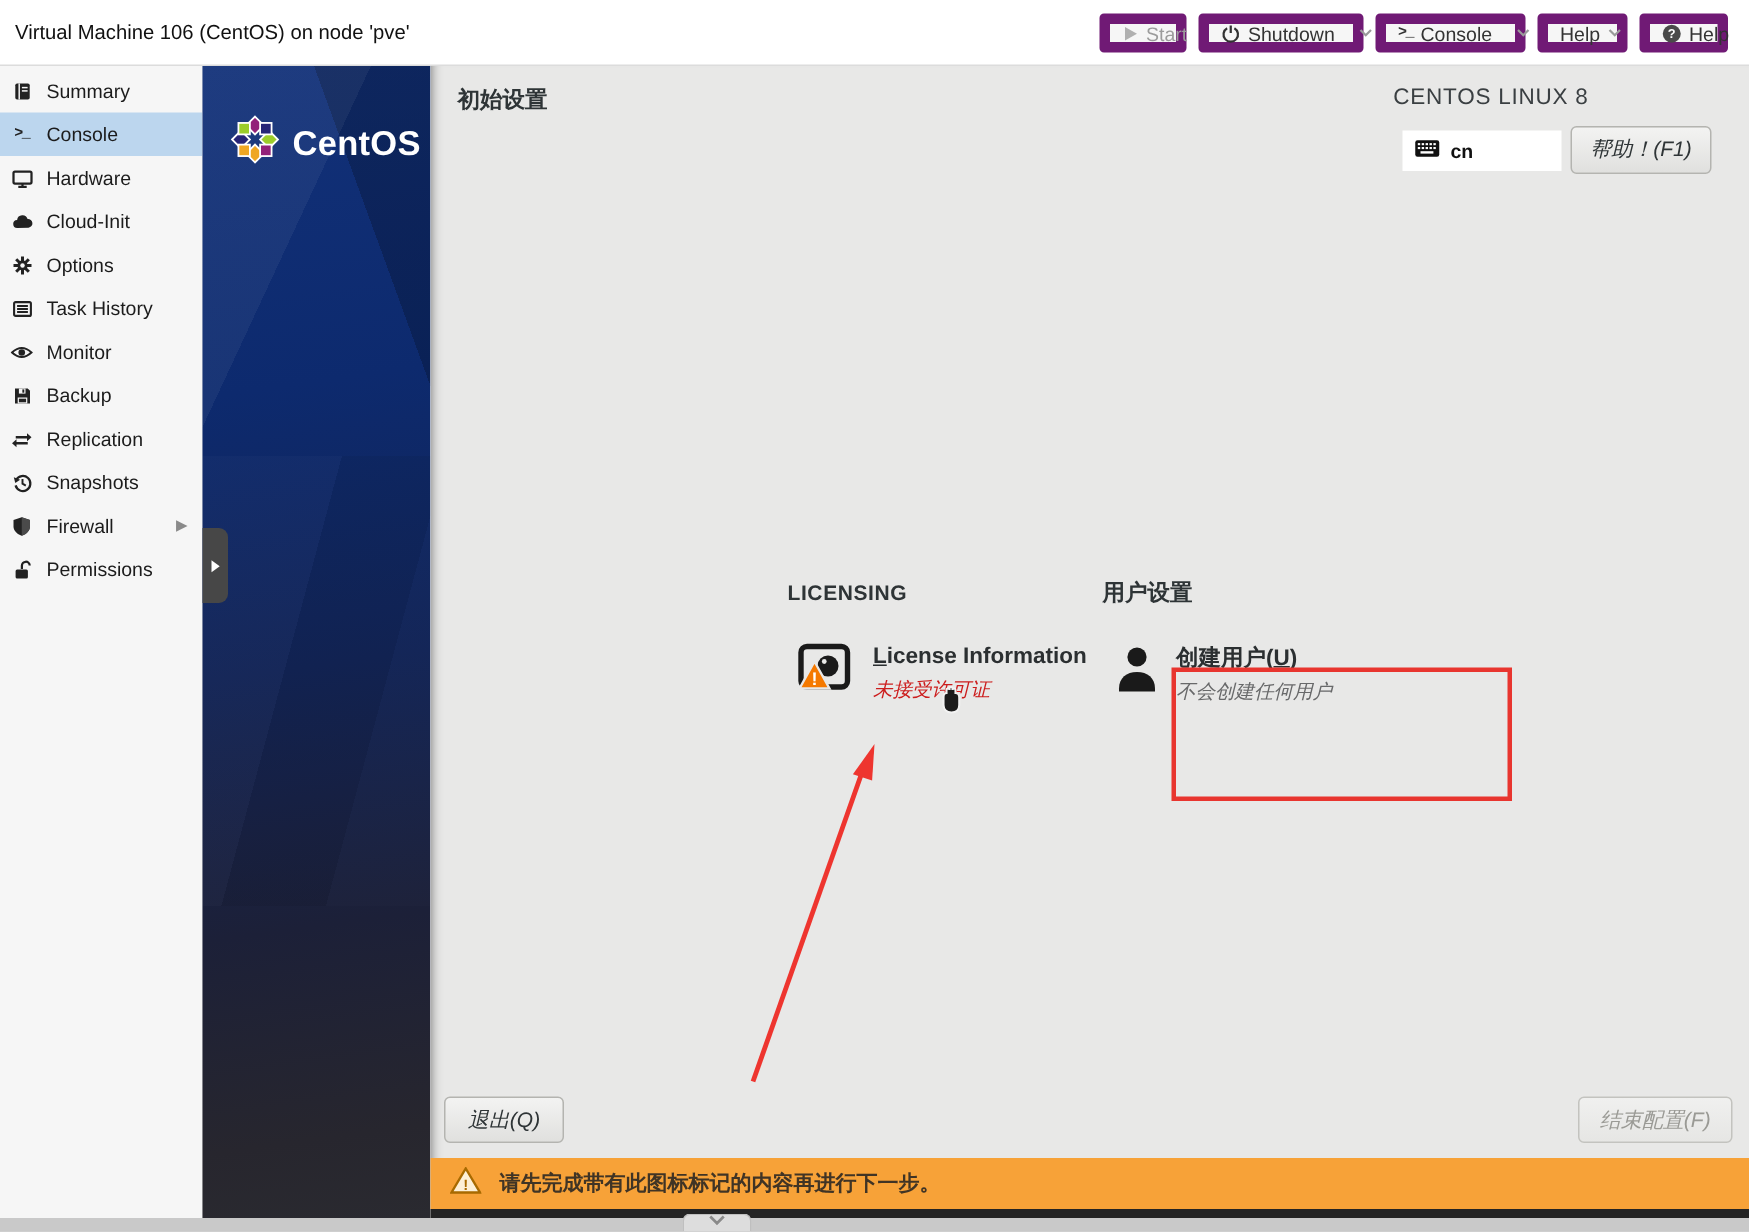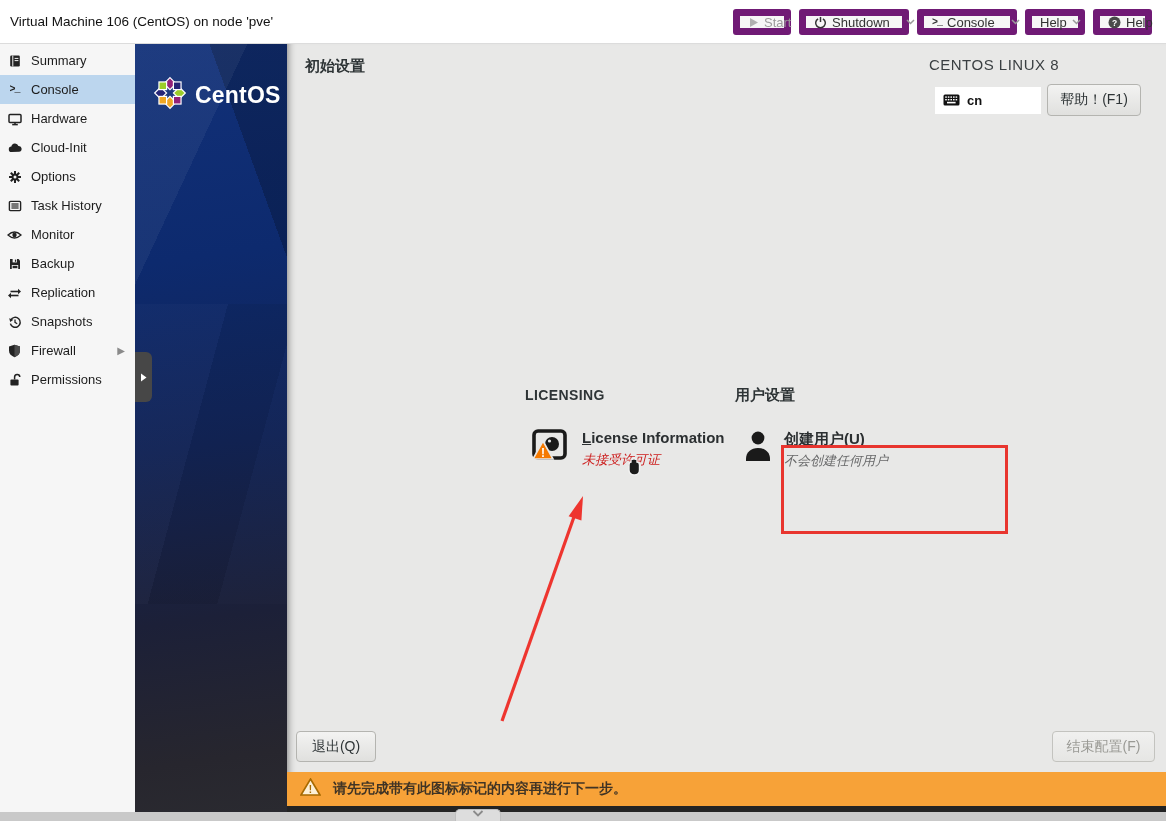--- a/index.html
+++ b/index.html
@@ -53,21 +53,21 @@
 
   
   #guest-content { position:absolute; left:152px; top:0; width:879px; height:768px; background:#e8e8e7;
       box-shadow:inset 8px 0 8px -8px rgba(0,0,0,0.55); }
   #setup-title { position:absolute; left:18px; top:13px; font-size:15px; font-weight:bold; color:#2e3436; }
   #product-name { position:absolute; right:107px; top:12px; font-size:15px; color:#3a3f42; letter-spacing:0.5px; }
   #kbd-chip { position:absolute; left:648px; top:43px; width:106px; height:27px; background:#ffffff;
       display:flex; align-items:center; gap:7px; padding-left:8px; cursor:pointer; }
   #kbd-chip .kbd-layout { font-size:13px; font-weight:bold; color:#111; }
   .gnome-btn { background:linear-gradient(#f3f3f2,#e0e0de); border:1px solid #b4b4b0; border-radius:4px;
-      color:#2e3436; font-size:14px; display:flex; align-items:center; justify-content:center; cursor:pointer; }
+      color:#2e3436; font-size:14px; display:flex; align-items:center; justify-content:center; cursor:pointer;font-style:italic; }
   #help-btn { position:absolute; left:760px; top:40px; width:94px; height:32px; }
   #quit-btn { position:absolute; left:9px; top:687px; width:80px; height:31px; }
   #finish-btn { position:absolute; left:765px; top:687px; width:103px; height:31px; color:#9a9a95;
       background:linear-gradient(#f0f0ef,#e6e6e4); border-color:#c3c3bf; }
 
   .section-title { position:absolute; font-weight:bold; color:#2e3436; }
   #licensing-title { left:238px; top:343px; font-size:14px; letter-spacing:0.4px; }
   #users-title { left:448px; top:342px; font-size:15px; }
 
   .hub-item { position:absolute; display:flex; gap:11px; cursor:pointer; }

